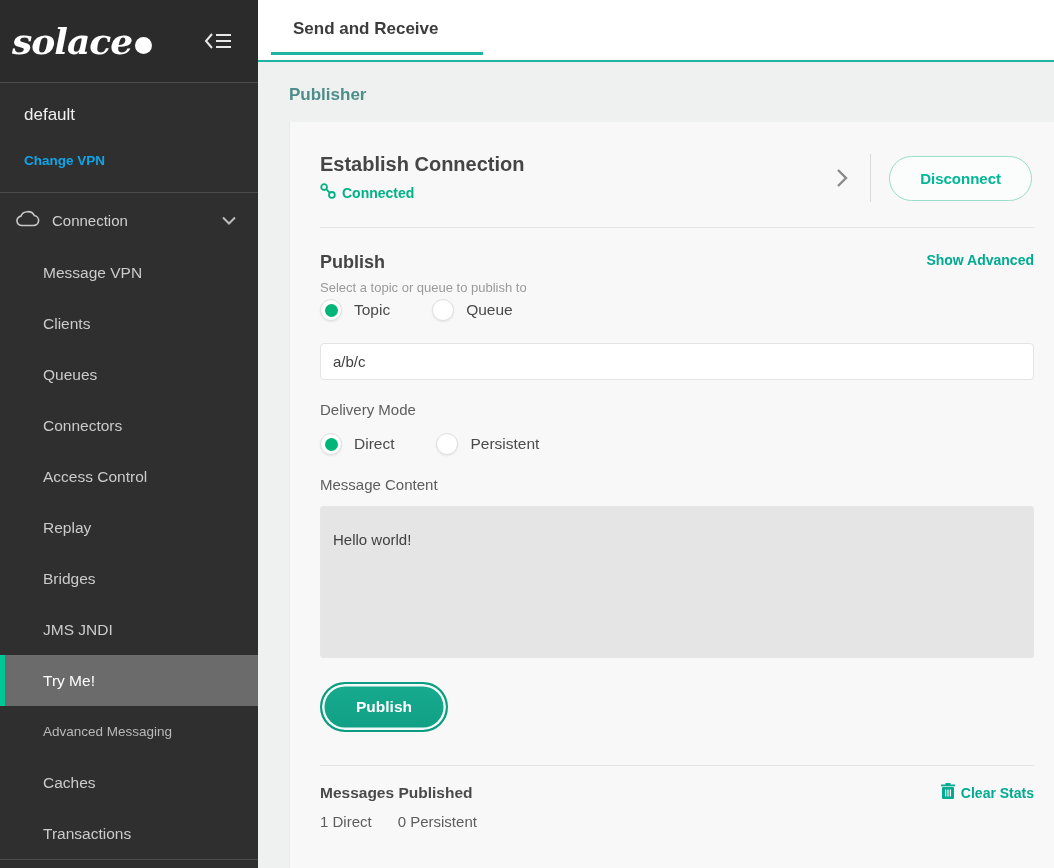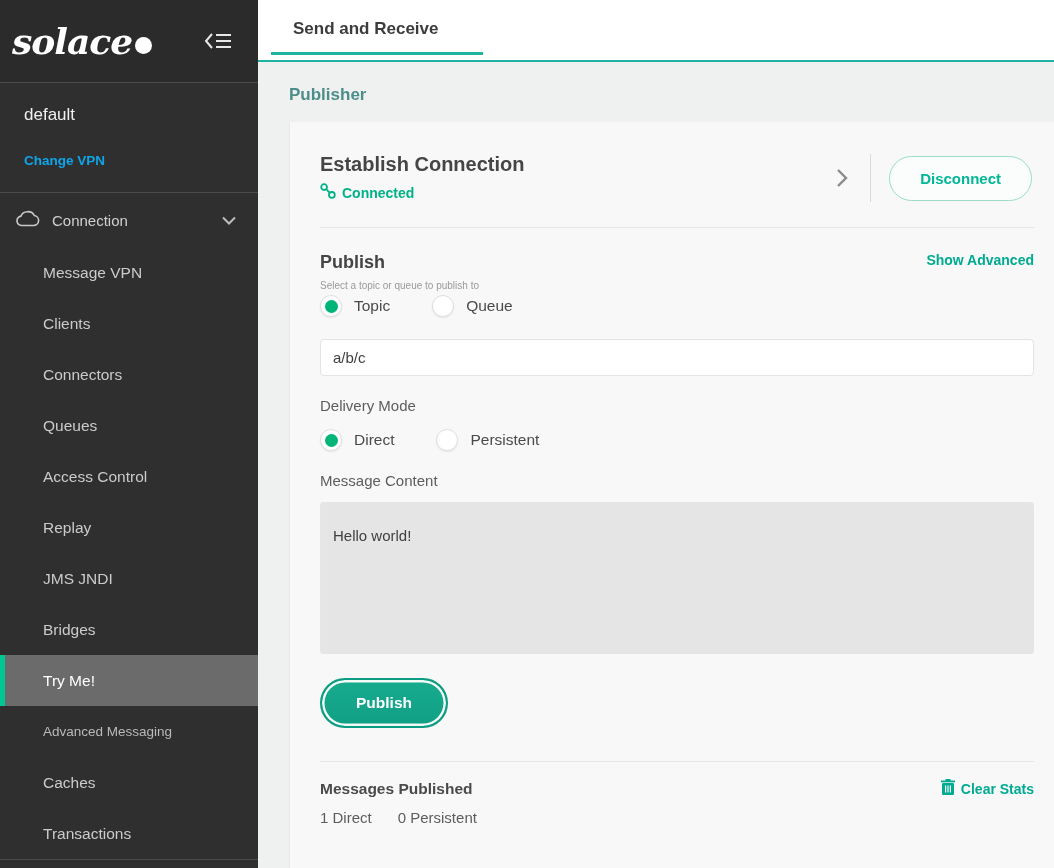--- a/index.html
+++ b/index.html
@@ -51,21 +51,21 @@
   .conn-divider { width:1px; height:48px; background:#d9d9d9; }
   .btn-outline { margin-left:18px; margin-right:2px; background:#fbfdfc; border:1.5px solid #9cdccb;
     color:#00b796; font-size:15px; font-weight:bold; border-radius:24px; padding:13px 30px; cursor:pointer;
     font-family:"Liberation Sans", sans-serif; }
 
   hr.sep { border:none; border-top:1px solid #e4e6e5; margin:24px 0 0 0; }
 
   .pub-head { margin-top:24px; display:flex; align-items:flex-start; }
   .pub-title { font-size:18px; font-weight:bold; color:#454545; flex:1; }
   .teal-link { color:#00ab91; font-size:14px; font-weight:bold; cursor:pointer; display:flex; align-items:center; }
-  .pub-sub { color:#9a9a9a; font-size:10px; margin-top:7px; }
+  .pub-sub { color:#9a9a9a; font-size:13px; margin-top:7px; }
 
   .radio-row { display:flex; align-items:center; margin-top:4px; }
   .radio-opt { display:flex; align-items:center; margin-right:42px; cursor:pointer; }
   .radio-circ { width:22px; height:22px; border-radius:50%; background:#fff; border:1px solid #e0e0e0;
     box-shadow:0 1px 2px rgba(0,0,0,0.08); display:flex; align-items:center; justify-content:center; }
   .radio-opt.selected .radio-circ::after { content:""; width:13px; height:13px; border-radius:50%; background:#00b577; }
   .radio-label { margin-left:12px; font-size:15.5px; color:#4a4a4a; }
 
   .text-input { margin-top:22px; width:100%; height:37px; background:#fff; border:1px solid #e4e4e4;
     border-radius:4px; padding:0 12px; font-size:15px; color:#3f3f3f; outline:none;
@@ -123,26 +123,26 @@
         <span class="nav-section-label">Connection</span>
         <span>
           <svg width="14" height="9" viewBox="0 0 14 9">
             <polyline points="1,1.5 7,7.5 13,1.5" fill="none" stroke="#bdbdbd" stroke-width="2"></polyline>
           </svg>
         </span>
       </div>
 
       <div class="nav-item">Message VPN</div>
       <div class="nav-item">Clients</div>
+      <div class="nav-item">Queues</div>
       <div class="nav-item">Connectors</div>
-      <div class="nav-item">Queues</div>
       <div class="nav-item">Access Control</div>
       <div class="nav-item">Replay</div>
+      <div class="nav-item">Bridges</div>
       <div class="nav-item">JMS JNDI</div>
-      <div class="nav-item">Bridges</div>
       <div class="nav-item selected">Try Me!</div>
       <div class="nav-item sub">Advanced Messaging</div>
       <div class="nav-item">Caches</div>
       <div class="nav-item">Transactions</div>
 
       <div class="side-bottom-divider"></div>
     </div>
   </div>
 
   <div class="main">

